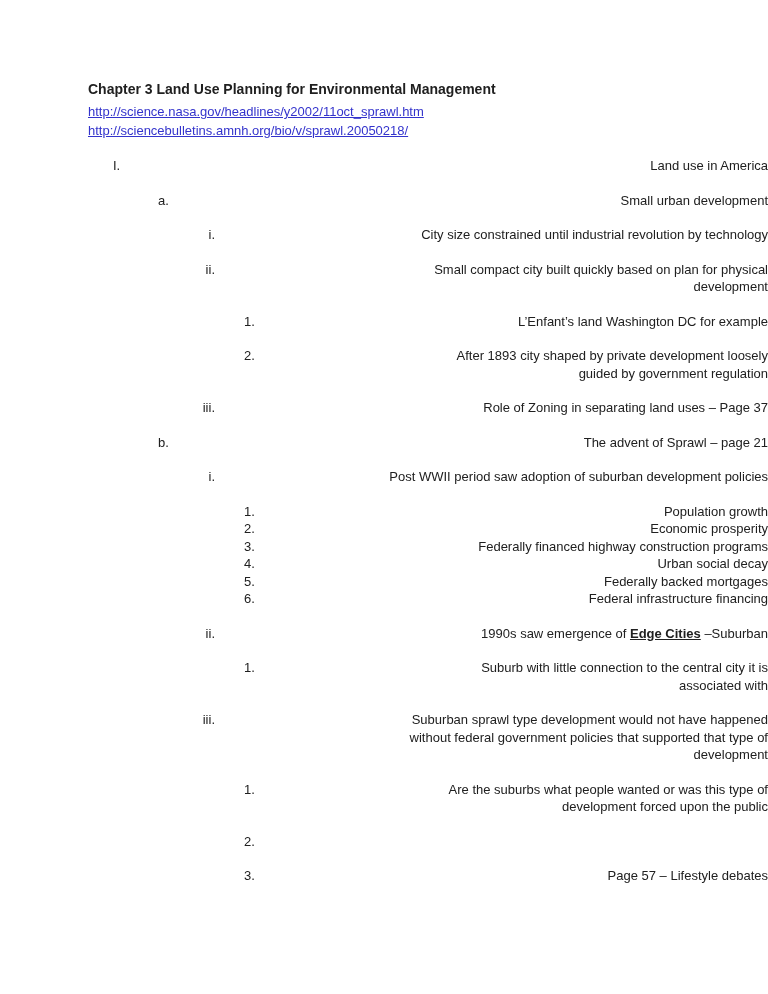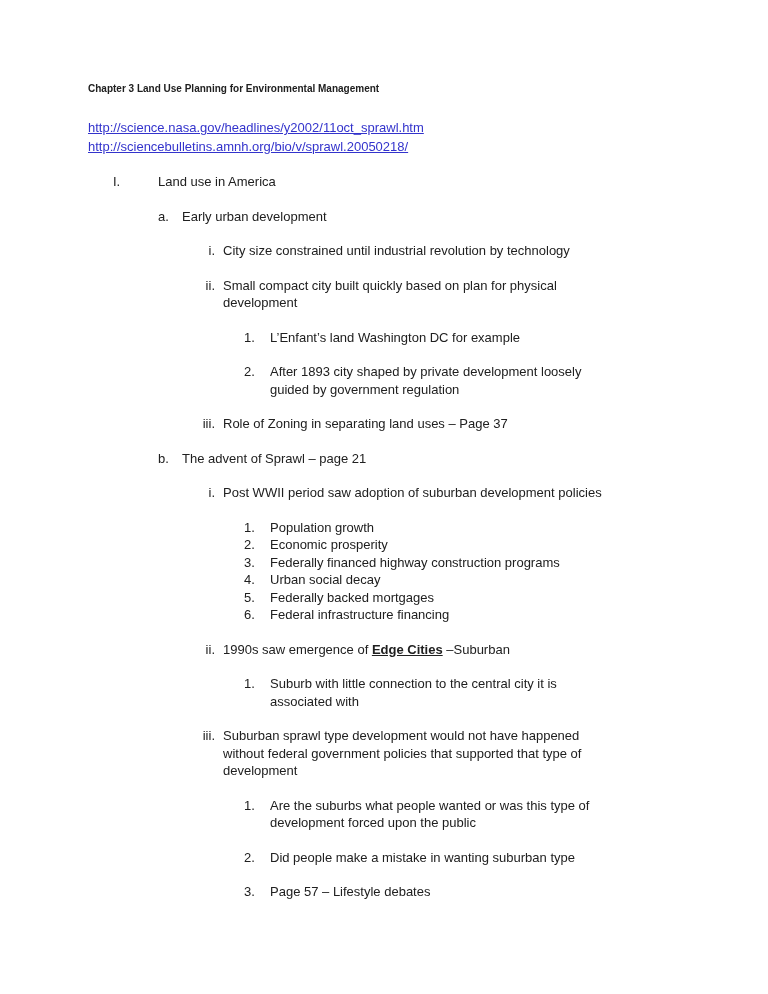--- a/index.html
+++ b/index.html
@@ -15,27 +15,27 @@
     overflow: hidden;
     font-family: "Liberation Sans", "DejaVu Sans", sans-serif;
     font-size: 13px;
     line-height: 17.5px;
     color: var(--text, #202020);
     box-sizing: border-box;
     padding-top: 80px;
   }
   .doc-title {
     margin: 0 0 0 88px;
-    font-size: 10px;
+    font-size: 14px;
     font-weight: bold;
     line-height: 18px;
     white-space: nowrap;
   }
   .doc-links {
-    margin: 20px 0 0 88px;
+    margin: 4px 0 0 88px;
     line-height: 19px;
   }
   .doc-links a {
     display: block;
     color: var(--link, #3333cc);
     text-decoration: underline;
     white-space: nowrap;
     cursor: pointer;
   }
   .outline { margin: 0; }
@@ -45,21 +45,21 @@
   }
   .li.tight { margin-top: 0; }
   .li .marker {
     flex: 0 0 auto;
     white-space: nowrap;
   }
   .li .text {
     flex: 1 1 auto;
     min-width: 0;
   }
-  .li .text .ln { white-space: nowrap; }
+  .li .text .ln { white-space: nowrap; text-align: right; }
   .lv0 { padding-left: 113px; }
   .lv0 .marker { width: 45px; }
   .lv1 { padding-left: 158px; }
   .lv1 .marker { width: 24px; }
   .lv2 { padding-left: 192px; }
   .lv2 .marker { width: 23px; text-align: right; margin-right: 8px; }
   .lv3 { padding-left: 244px; }
   .lv3 .marker { width: 26px; }
   b { font-weight: bold; text-decoration: underline; }
 </style>
@@ -77,21 +77,21 @@
   <div class="outline">
       <div class="li lv0">
         <span class="marker">I.</span>
         <span class="text">
           <div class="ln">Land use in America</div>
         </span>
       </div>
       <div class="li lv1">
         <span class="marker">a.</span>
         <span class="text">
-          <div class="ln">Early urban development</div>
+          <div class="ln">Small urban development</div>
         </span>
       </div>
       <div class="li lv2">
         <span class="marker">i.</span>
         <span class="text">
           <div class="ln">City size constrained until industrial revolution by technology</div>
         </span>
       </div>
       <div class="li lv2">
         <span class="marker">ii.</span>
@@ -191,21 +191,20 @@
       <div class="li lv3">
         <span class="marker">1.</span>
         <span class="text">
           <div class="ln">Are the suburbs what people wanted or was this type of</div>
           <div class="ln">development forced upon the public</div>
         </span>
       </div>
       <div class="li lv3">
         <span class="marker">2.</span>
         <span class="text">
-          <div class="ln">Did people make a mistake in wanting suburban type</div>
         </span>
       </div>
       <div class="li lv3">
         <span class="marker">3.</span>
         <span class="text">
           <div class="ln">Page 57 – Lifestyle debates</div>
         </span>
       </div>
     </div>
 </div>

